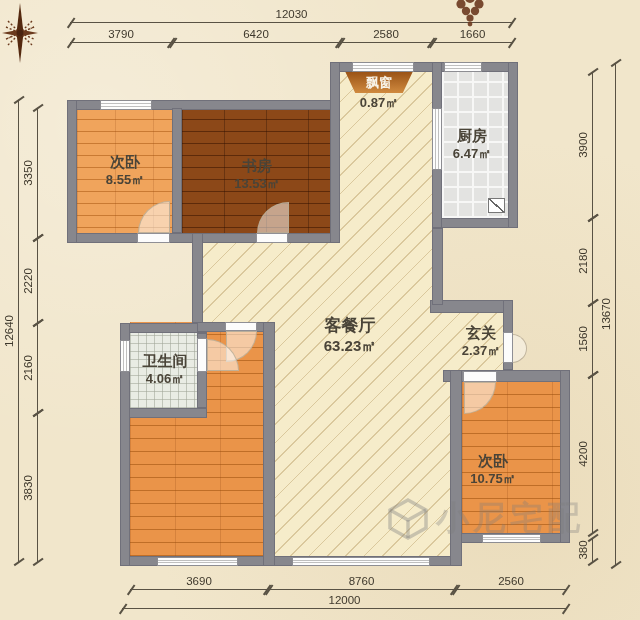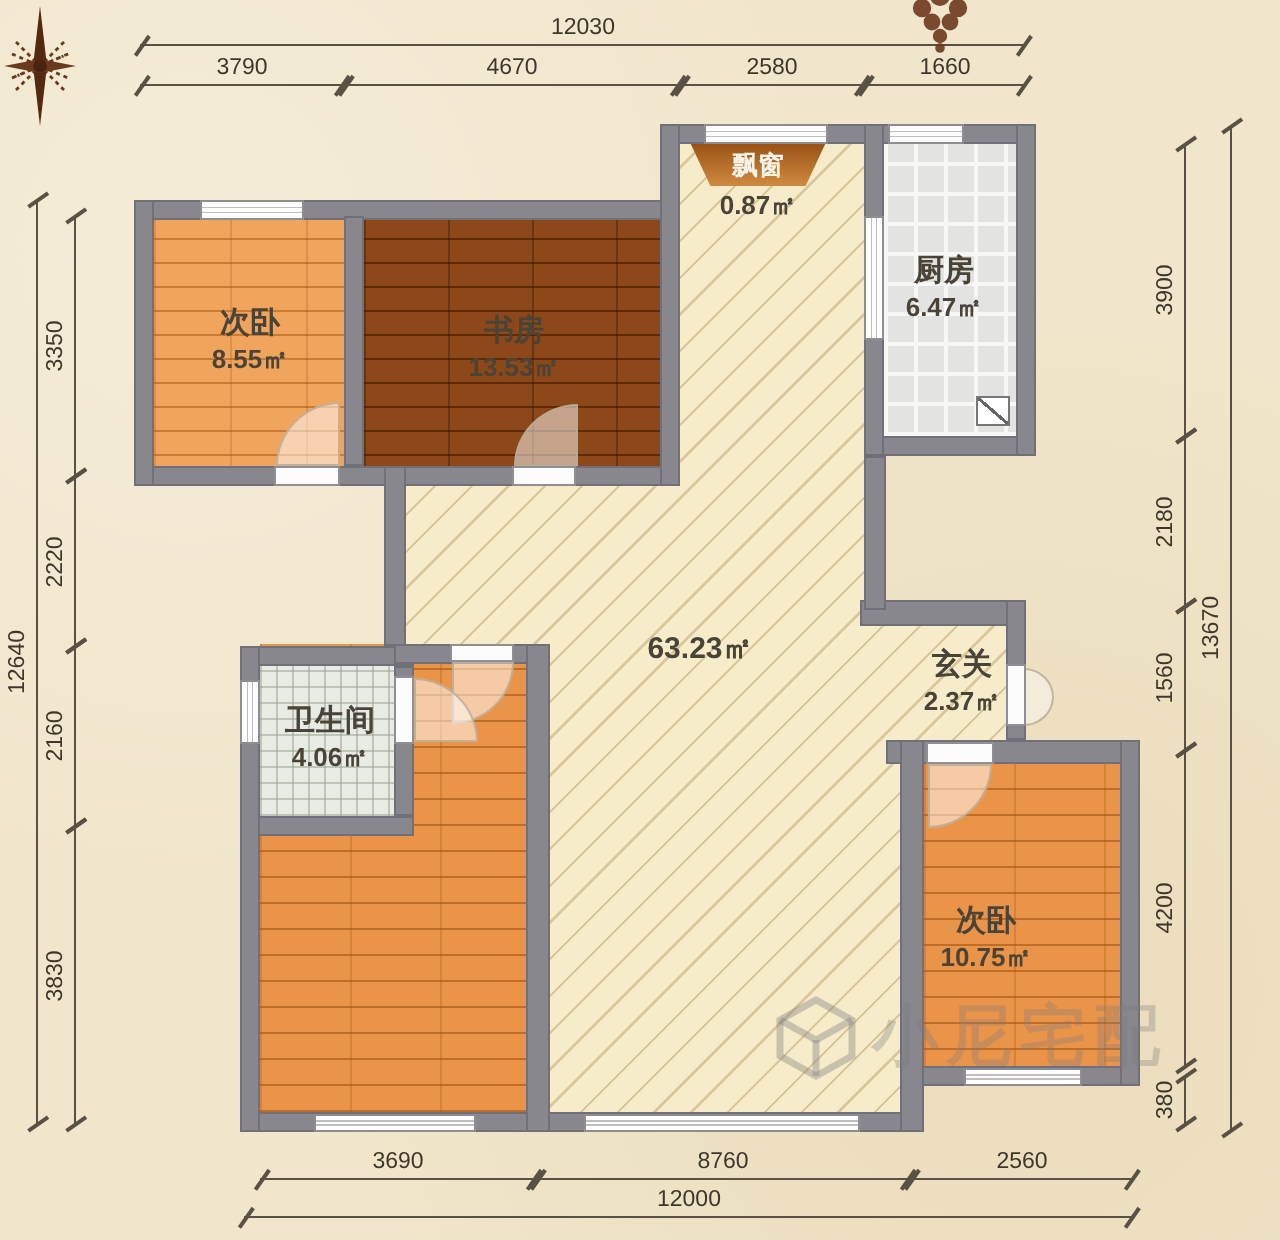--- a/index.html
+++ b/index.html
@@ -177,20 +177,21 @@
     <div class="rname">书房</div>
     <div class="rarea">13.53㎡</div>
   </div>
   <div class="bayname">飘窗</div>
   <div class="bayarea">0.87㎡</div>
   <div class="rlabel" style="left:440px;top:126px;width:64px;">
     <div class="rname">厨房</div>
     <div class="rarea">6.47㎡</div>
   </div>
   <div class="rlabel big" style="left:305px;top:315px;width:90px;">
+    <div class="rname">客餐厅</div>
     <div class="rarea">63.23㎡</div>
   </div>
   <div class="rlabel" style="left:447px;top:323px;width:68px;">
     <div class="rname">玄关</div>
     <div class="rarea">2.37㎡</div>
   </div>
   <div class="rlabel" style="left:127px;top:351px;width:76px;">
     <div class="rname">卫生间</div>
     <div class="rarea">4.06㎡</div>
   </div>
@@ -199,21 +200,21 @@
     <div class="rarea">10.75㎡</div>
   </div>
 
   <div class="dimh" style="left:70px;top:22px;width:443px;">
       <span class="lab">12030</span>
     </div>
   <div class="dimh" style="left:70px;top:42px;width:102px;">
       <span class="lab">3790</span>
     </div>
   <div class="dimh" style="left:172px;top:42px;width:168px;">
-      <span class="lab">4670</span>
+      <span class="lab">6420</span>
     </div>
   <div class="dimh" style="left:340px;top:42px;width:92px;">
       <span class="lab">2580</span>
     </div>
   <div class="dimh" style="left:432px;top:42px;width:81px;">
       <span class="lab">1660</span>
     </div>
 
   <div class="dimh" style="left:130px;top:589px;width:138px;">
       <span class="lab">3690</span>

